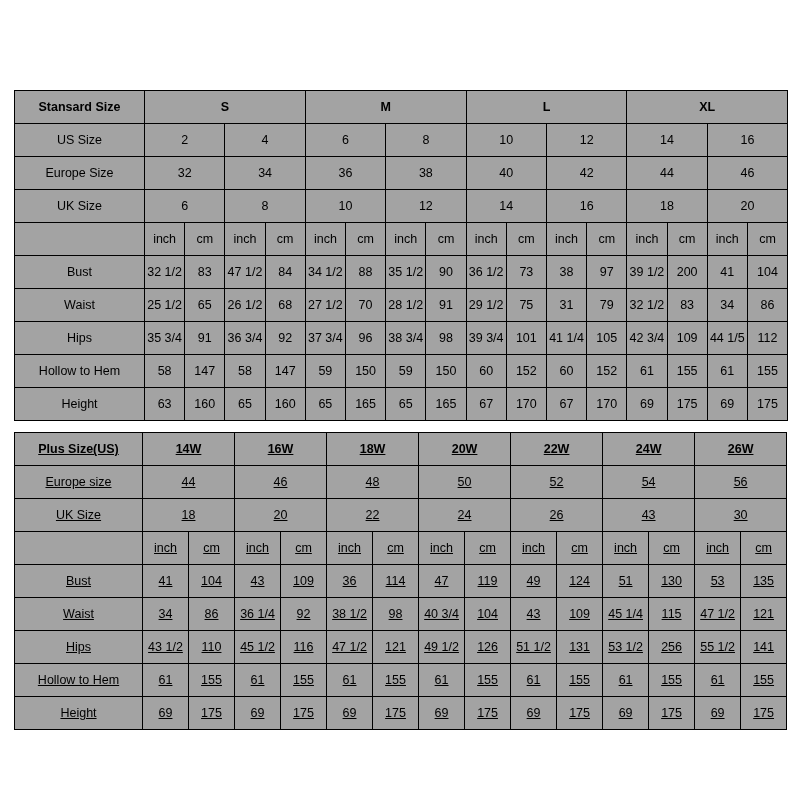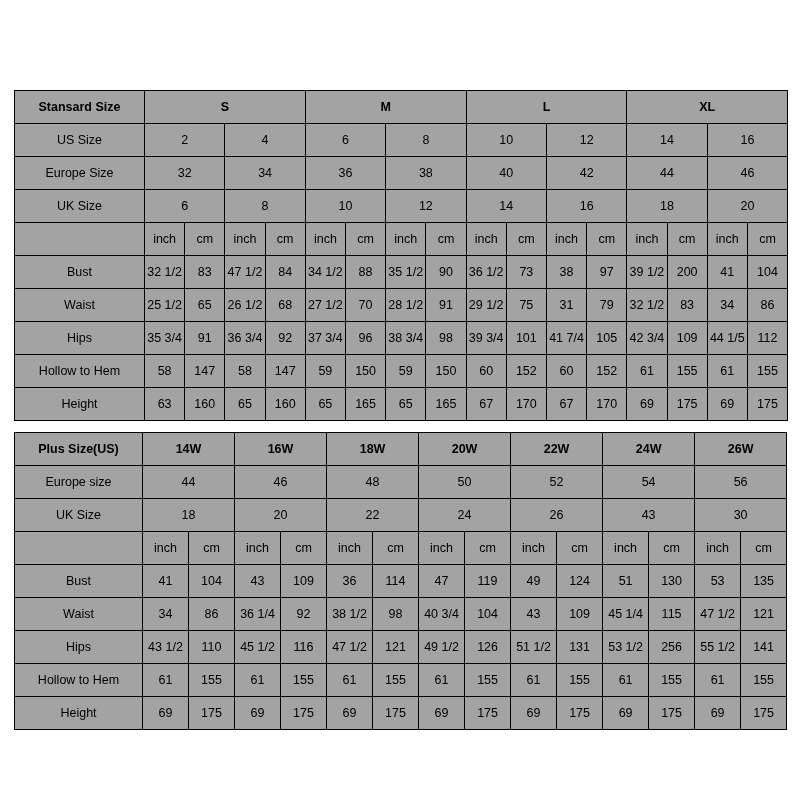--- a/index.html
+++ b/index.html
@@ -19,21 +19,21 @@
     height: 800px;
     position: relative;
     box-sizing: border-box;
   }
   .chart-wrap {
     position: absolute;
     left: 14px;
     width: 772px;
   }
   #standard-wrap { top: 90px; }
-  #plus-wrap { top: 432px; }
+  #plus-wrap { top: 432px; text-decoration: underline; }
 
   table.size-table {
     border-collapse: collapse;
     table-layout: fixed;
     width: 772px;
     background: #a3a3a3;
   }
   table.size-table td {
     border: 1px solid #000;
     text-align: center;
@@ -208,21 +208,21 @@
           <td class="val">35 3/4</td>
           <td class="val">91</td>
           <td class="val">36 3/4</td>
           <td class="val">92</td>
           <td class="val">37 3/4</td>
           <td class="val">96</td>
           <td class="val">38 3/4</td>
           <td class="val">98</td>
           <td class="val">39 3/4</td>
           <td class="val">101</td>
-          <td class="val">41 7/4</td>
+          <td class="val">41 1/4</td>
           <td class="val">105</td>
           <td class="val">42 3/4</td>
           <td class="val">109</td>
           <td class="val">44 1/5</td>
           <td class="val">112</td>
         </tr>
 
         <tr>
           <td class="rowlabel">Hollow to Hem</td>
           <td class="val">58</td>

